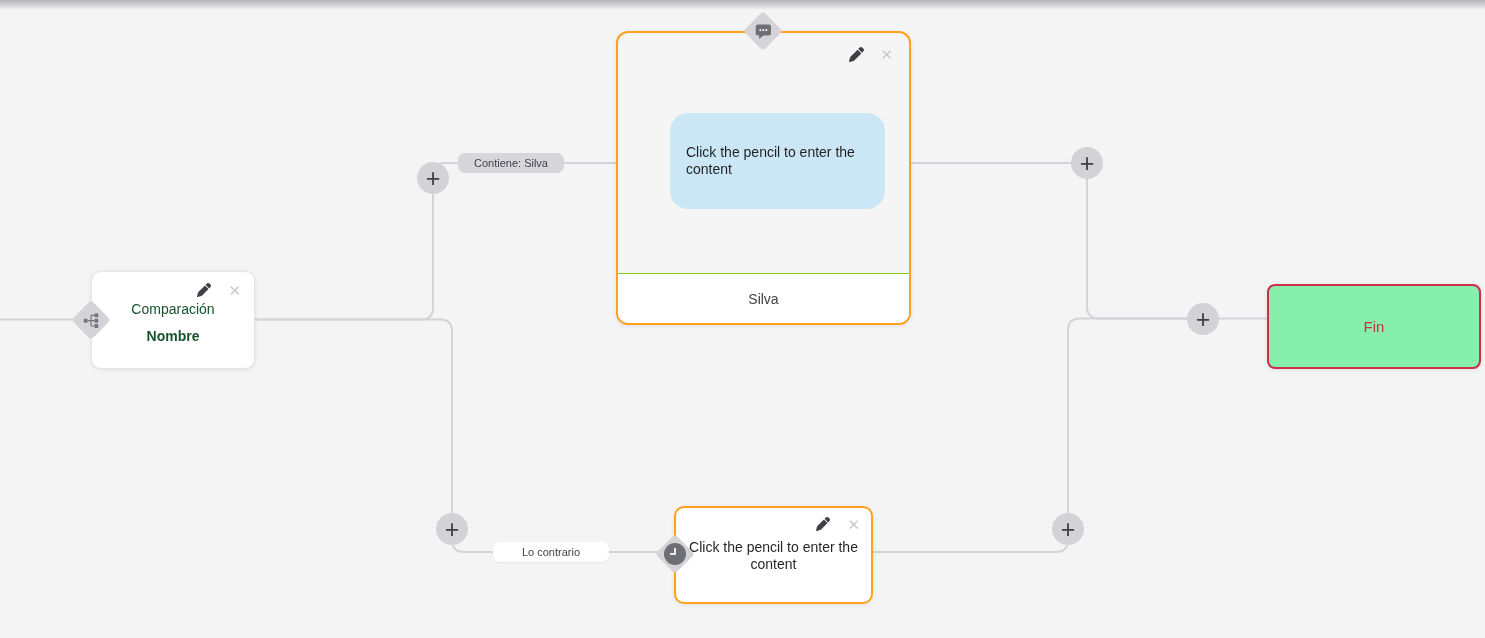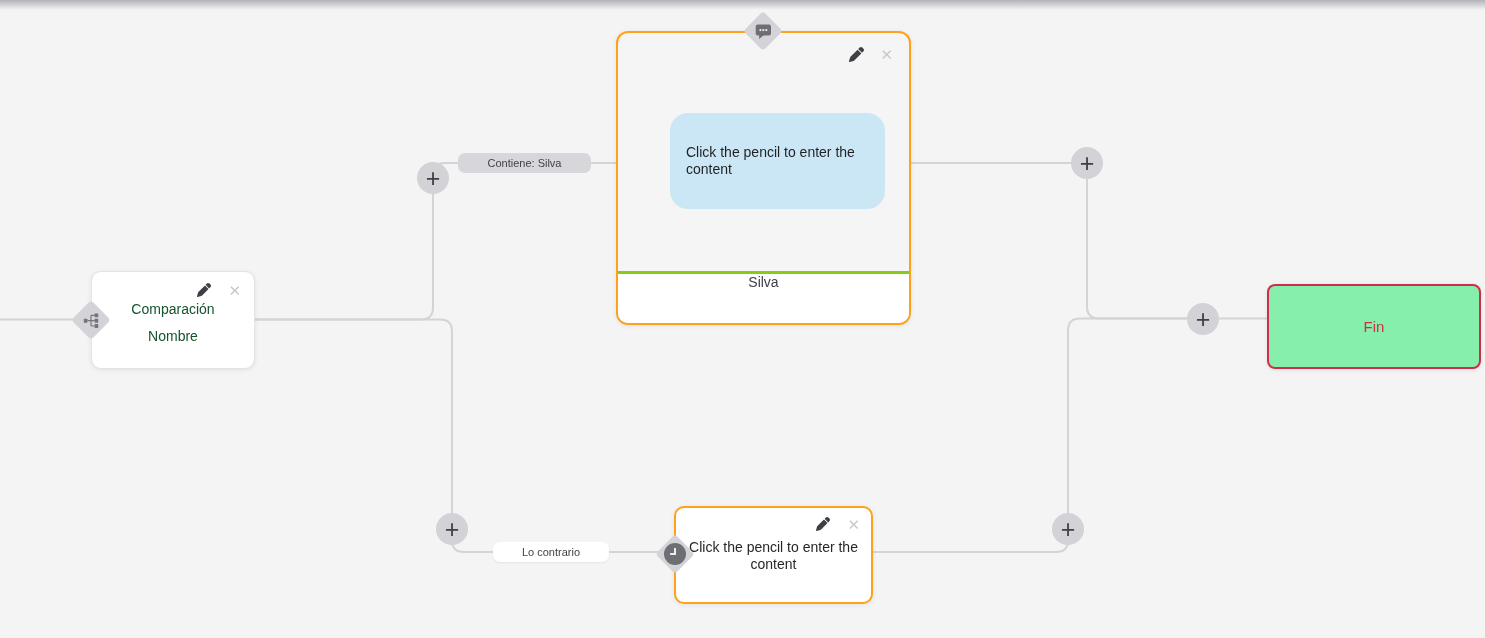--- a/index.html
+++ b/index.html
@@ -19,32 +19,32 @@
   svg.edges { position:absolute; left:0; top:0; z-index:1; }
 
   
   .node { position:absolute; background:#fff; border-radius:10px;
           box-shadow:0 1px 4px rgba(63,63,70,.10); z-index:2; }
 
   .node-comparison { left:91px; top:271px; width:162px; height:96px;
           border:1px solid #e4e4e7; }
   .comp-text { position:absolute; left:0; right:0; top:29px; text-align:center;
           font-size:14px; color:#14532d; }
-  .comp-text .l2 { margin-top:11px; }
+  .comp-text .l2 { margin-top:11px;font-weight:bold; }
 
   .node-message { left:616px; top:31px; width:291px; height:290px;
           border:2px solid #ffa11d; border-radius:12px; background:#f5f5f6; }
   .bubble { position:absolute; left:52px; top:80px; width:215px; height:96px;
           background:#cbe7f5; border-radius:18px; box-sizing:border-box;
           display:flex; align-items:center; padding:0 16px;
           font-size:14px; line-height:1.18; color:#1f2024; }
   .msg-footer { position:absolute; left:0; right:0; bottom:0; height:49px;
-          background:#fff; border-top:3px solid #84cc16;
+          background:#fff; border-top:1px solid #84cc16;
           border-radius:0 0 10px 10px;
-          display:flex; align-items:flex-start; justify-content:center;
+          display:flex; align-items:center; justify-content:center;
           font-size:14px; color:#3f3f46; }
 
   .node-wait { left:674px; top:506px; width:195px; height:94px;
           border:2px solid #ffa11d; }
   .wait-text { position:absolute; left:8px; right:8px; top:31px;
           text-align:center; font-size:14px; line-height:1.18; color:#27272a; }
 
   .node-end { left:1267px; top:284px; width:214px; height:85px;
           border:2px solid #cf2e4a; background:#86efac; border-radius:8px;
           box-sizing:border-box;
@@ -71,21 +71,21 @@
   .plus { position:absolute; width:32px; height:32px; border-radius:50%;
           background:#d2d2d7; color:#3f3f46; z-index:3; cursor:pointer;
           display:flex; align-items:center; justify-content:center;
           font-size:25px; line-height:1; }
 
   
   .edge-label { position:absolute; height:20px; border-radius:7px;
           z-index:3; box-sizing:border-box; cursor:pointer;
           display:flex; align-items:center; justify-content:center;
           font-size:11px; color:#3f3f46; }
-  .label-contains  { left:458px; top:153px; width:133px; background:#d7d7db; }
+  .label-contains  { left:458px; top:153px; width:106px; background:#d7d7db; }
   .label-otherwise { left:493px; top:542px; width:116px; background:#ffffff;
           box-shadow:0 1px 2px rgba(0,0,0,.07);text-align:right; }
 </style>
 </head>
 <body>
 
 <div class="canvas">
   <div class="top-shade"></div>
 
   <svg class="edges" width="1485" height="638" viewBox="0 0 1485 638">

